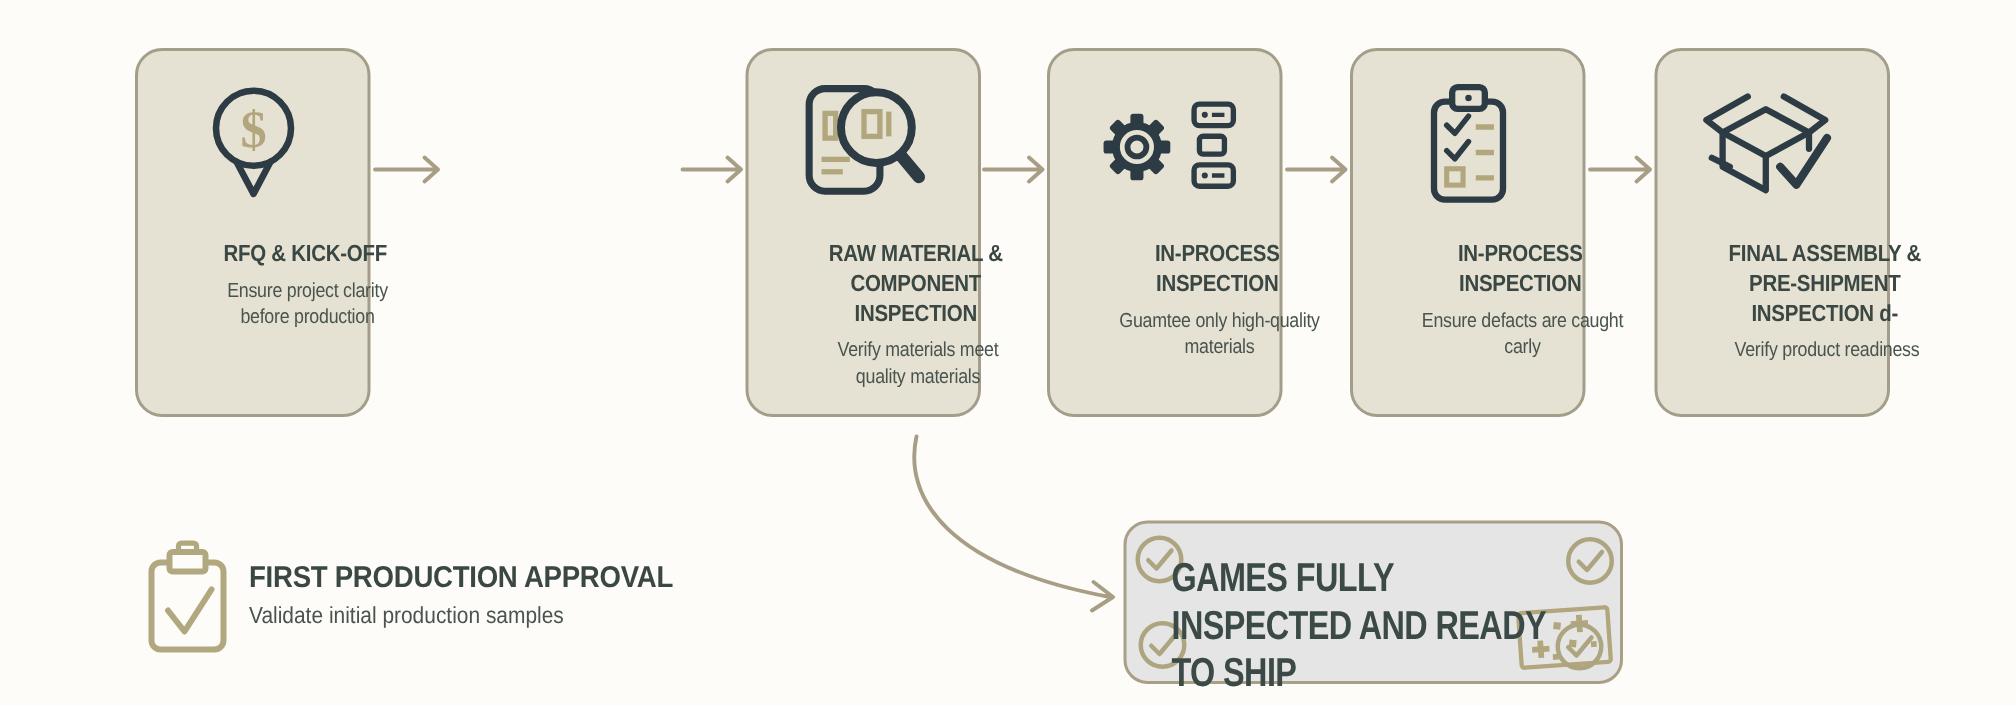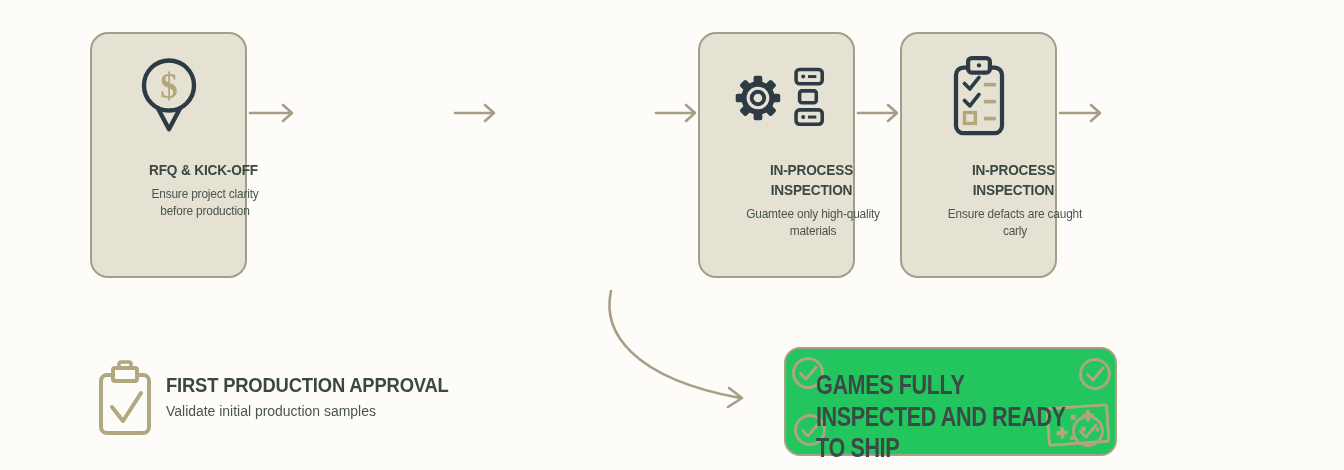--- a/index.html
+++ b/index.html
@@ -45,22 +45,22 @@
     font-weight:bold; font-size:20px; color:#3a4743; letter-spacing:-0.2px;
     transform:scaleX(0.92); transform-origin:left top; white-space:nowrap;
   }
   .approval-sub {
     font-size:15.5px; color:#49544e; margin-top:5px;
     transform:scaleX(0.9); transform-origin:left top; white-space:nowrap;
   }
 
   
   .banner {
-    position:absolute; left:784px; top:347px; width:333px; height:109px;
-    background:#22c55e; border:2px solid #a89f86; border-radius:16px;
+    position:absolute; left:749px; top:347px; width:333px; height:109px;
+    background:#e5e5e5; border:2px solid #a89f86; border-radius:16px;
   }
   .banner-text {
     position:absolute; left:30px; top:21px; width:340px;
     transform:scaleX(0.80); transform-origin:left top;
     font-weight:bold; font-size:27px; line-height:1.17;
     letter-spacing:-0.5px; color:#3b4a46;
   }
   .chk { position:absolute; width:36px; height:36px; color:#ada580; }
   .chk-tl { left:4px;  top:6px; }
   .chk-tr { left:291px; top:7px; }
@@ -102,20 +102,36 @@
         <circle cx="32" cy="26" r="20" fill="none" stroke="#2d3b44" stroke-width="3.5"></circle>
         <text x="32" y="36" text-anchor="middle" font-family="Liberation Serif, serif" font-size="28" font-weight="bold" fill="#b2a67d">$</text>
         <path d="M23 44 L32 61 L41 44" fill="none" stroke="#2d3b44" stroke-width="3.5" stroke-linejoin="round" stroke-linecap="round"></path>
       </svg>
     </div>
     <div class="card-title">RFQ &amp; KICK-OFF</div>
     <div class="card-sub">Ensure project clarity before production</div>
   </div>
 
 
+  <div class="card" style="left:497px">
+    <div class="card-icon">
+      <svg width="92" height="92" viewBox="0 0 78 78">
+        <rect x="8" y="6" width="40" height="58" rx="9" fill="none" stroke="#2d3b44" stroke-width="4"></rect>
+        <rect x="17" y="20" width="6" height="14" fill="none" stroke="#b2a67d" stroke-width="3"></rect>
+        <line x1="15" y1="46" x2="31" y2="46" stroke="#b2a67d" stroke-width="3"></line>
+        <line x1="15" y1="53" x2="27" y2="53" stroke="#b2a67d" stroke-width="3"></line>
+        <circle cx="46" cy="28" r="20" fill="#e6e2d3" stroke="#2d3b44" stroke-width="4.5"></circle>
+        <rect x="39" y="19" width="9" height="14" fill="none" stroke="#b2a67d" stroke-width="3"></rect>
+        <line x1="53" y1="19" x2="53" y2="33" stroke="#b2a67d" stroke-width="3"></line>
+        <line x1="60" y1="44" x2="70" y2="56" stroke="#2d3b44" stroke-width="7" stroke-linecap="round"></line>
+      </svg>
+    </div>
+    <div class="card-title">RAW MATERIAL &amp; COMPONENT INSPECTION</div>
+    <div class="card-sub">Verify materials meet quality materials</div>
+  </div>
 
   <div class="card" style="left:698px">
     <div class="card-icon">
       <svg width="100" height="78" viewBox="0 0 84 64">
         <use href="#sym-gear" x="0" y="6" width="52" height="52"></use>
         <rect x="58" y="8" width="22" height="12" rx="3" fill="none" stroke="#2d3b44" stroke-width="3"></rect>
         <circle cx="64" cy="14" r="1.7" fill="#2d3b44"></circle>
         <line x1="68" y1="14" x2="75" y2="14" stroke="#2d3b44" stroke-width="2.5"></line>
         <rect x="61" y="26" width="14" height="10" rx="2" fill="none" stroke="#2d3b44" stroke-width="3"></rect>
         <rect x="58" y="42" width="22" height="12" rx="3" fill="none" stroke="#2d3b44" stroke-width="3"></rect>
@@ -138,20 +154,37 @@
         <path d="M20 40 l4.5 4.5 L32 35" fill="none" stroke="#2d3b44" stroke-width="3" stroke-linecap="round" stroke-linejoin="round"></path>
         <line x1="36" y1="41" x2="46" y2="41" stroke="#b2a67d" stroke-width="3"></line>
         <rect x="20" y="50" width="9" height="9" fill="none" stroke="#b2a67d" stroke-width="2.8"></rect>
         <line x1="36" y1="55" x2="46" y2="55" stroke="#b2a67d" stroke-width="3"></line>
       </svg>
     </div>
     <div class="card-title">IN-PROCESS INSPECTION</div>
     <div class="card-sub">Ensure defacts are caught carly</div>
   </div>
 
+  <div class="card" style="left:1103px">
+    <div class="card-icon">
+      <svg width="96" height="84" viewBox="0 0 80 70">
+        <g fill="none" stroke="#2d3b44" stroke-width="3.5" stroke-linejoin="round" stroke-linecap="round">
+          <path d="M12 27 L36 14 L60 27 L36 40 Z"></path>
+          <path d="M12 27 L3 20 L26 7"></path>
+          <path d="M60 27 L69 20 L46 7"></path>
+          <path d="M12 27 V46 L36 59 V40"></path>
+          <path d="M60 27 V36"></path>
+          <line x1="6" y1="41" x2="16" y2="46"></line>
+        </g>
+        <path d="M44 46 L53 56 L70 30" fill="none" stroke="#2d3b44" stroke-width="4.5" stroke-linecap="round" stroke-linejoin="round"></path>
+      </svg>
+    </div>
+    <div class="card-title">FINAL ASSEMBLY &amp; PRE-SHIPMENT INSPECTION d-</div>
+    <div class="card-sub">Verify product readiness</div>
+  </div>
 
   <svg class="arrows" width="1344" height="470">
     <g fill="none" stroke="#a79e85" stroke-width="2.6" stroke-linecap="round" stroke-linejoin="round">
       <path d="M250 113 H292 M283 105 L292 113 L283 121"></path>
       <path d="M455 113 H494 M485 105 L494 113 L485 121"></path>
       <path d="M656 113 H695 M686 105 L695 113 L686 121"></path>
       <path d="M858 113 H897 M888 105 L897 113 L888 121"></path>
       <path d="M1060 113 H1100 M1091 105 L1100 113 L1091 121"></path>
       <path d="M611 291 C 602 332, 632 378, 740 398 M729 388 L742 398 L728 407"></path>
     </g>

